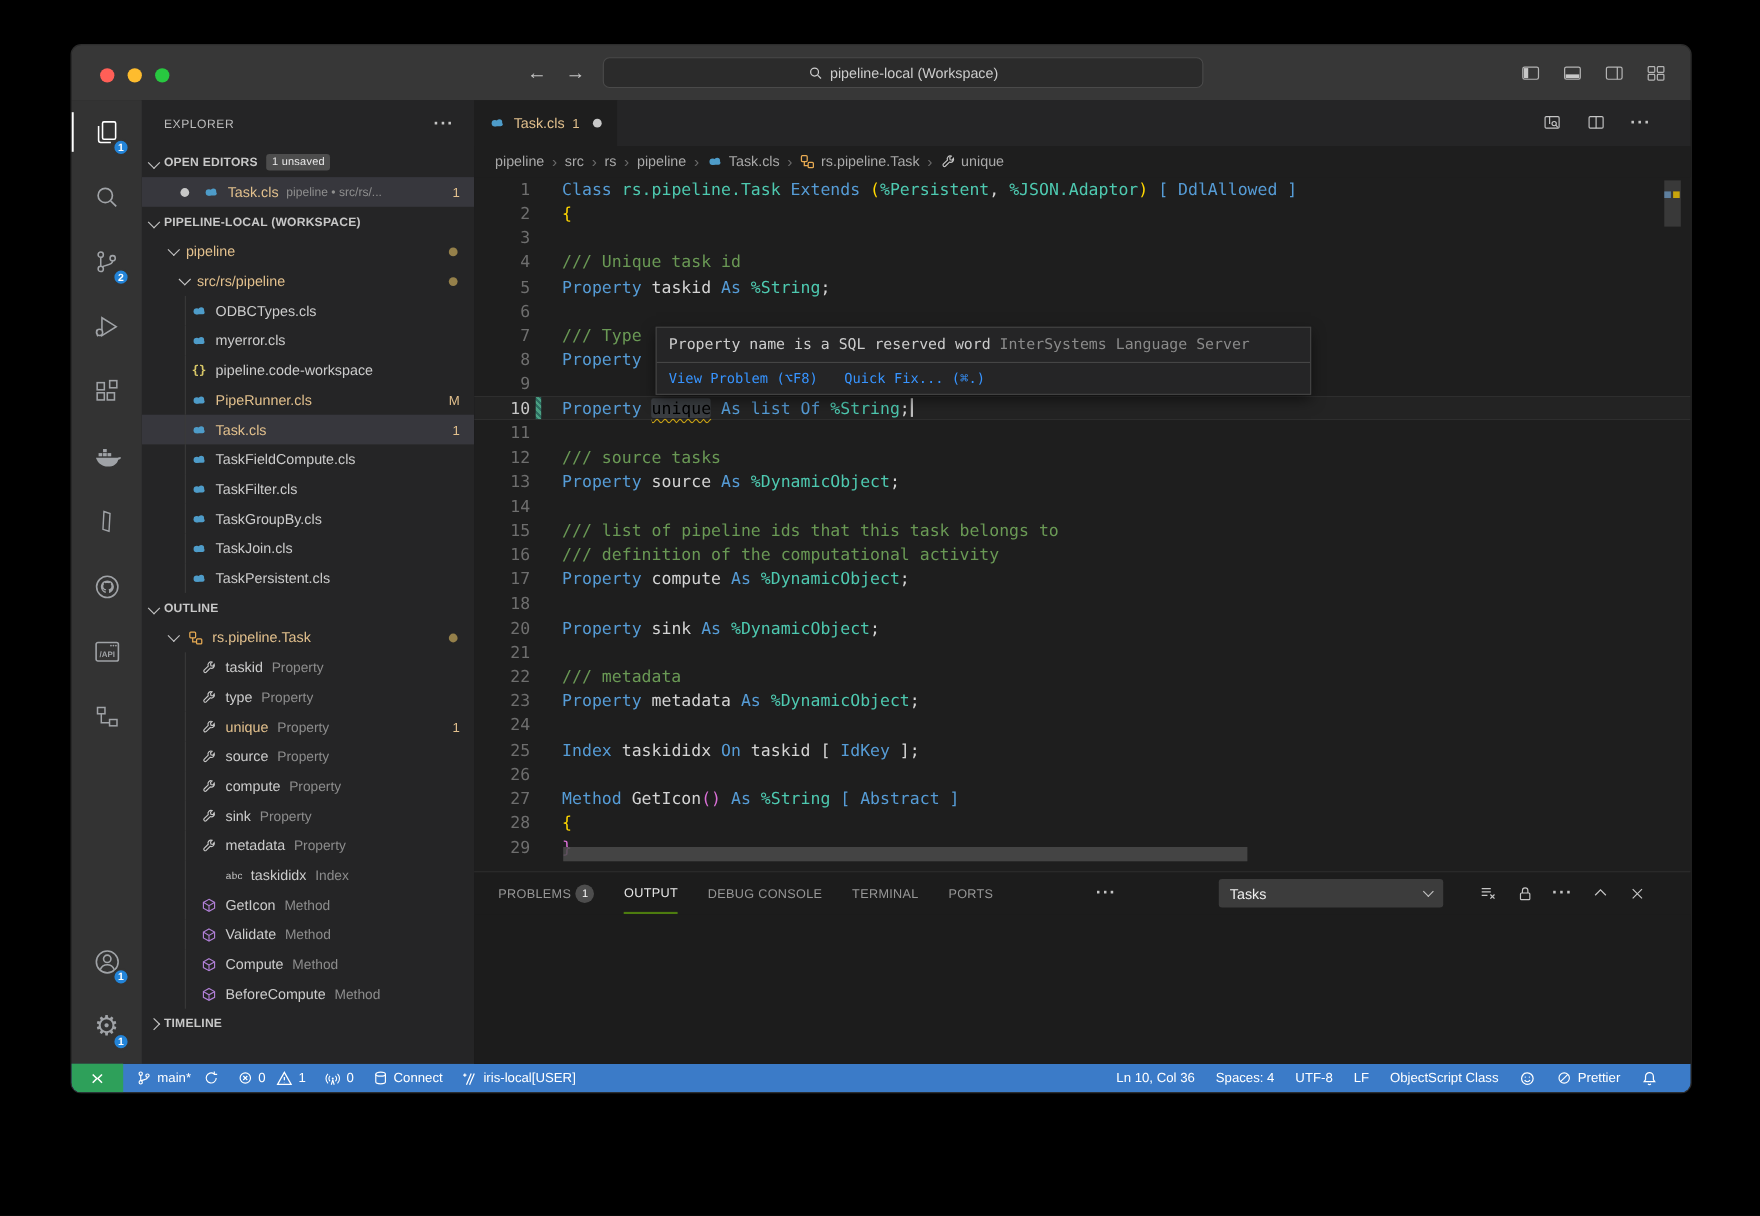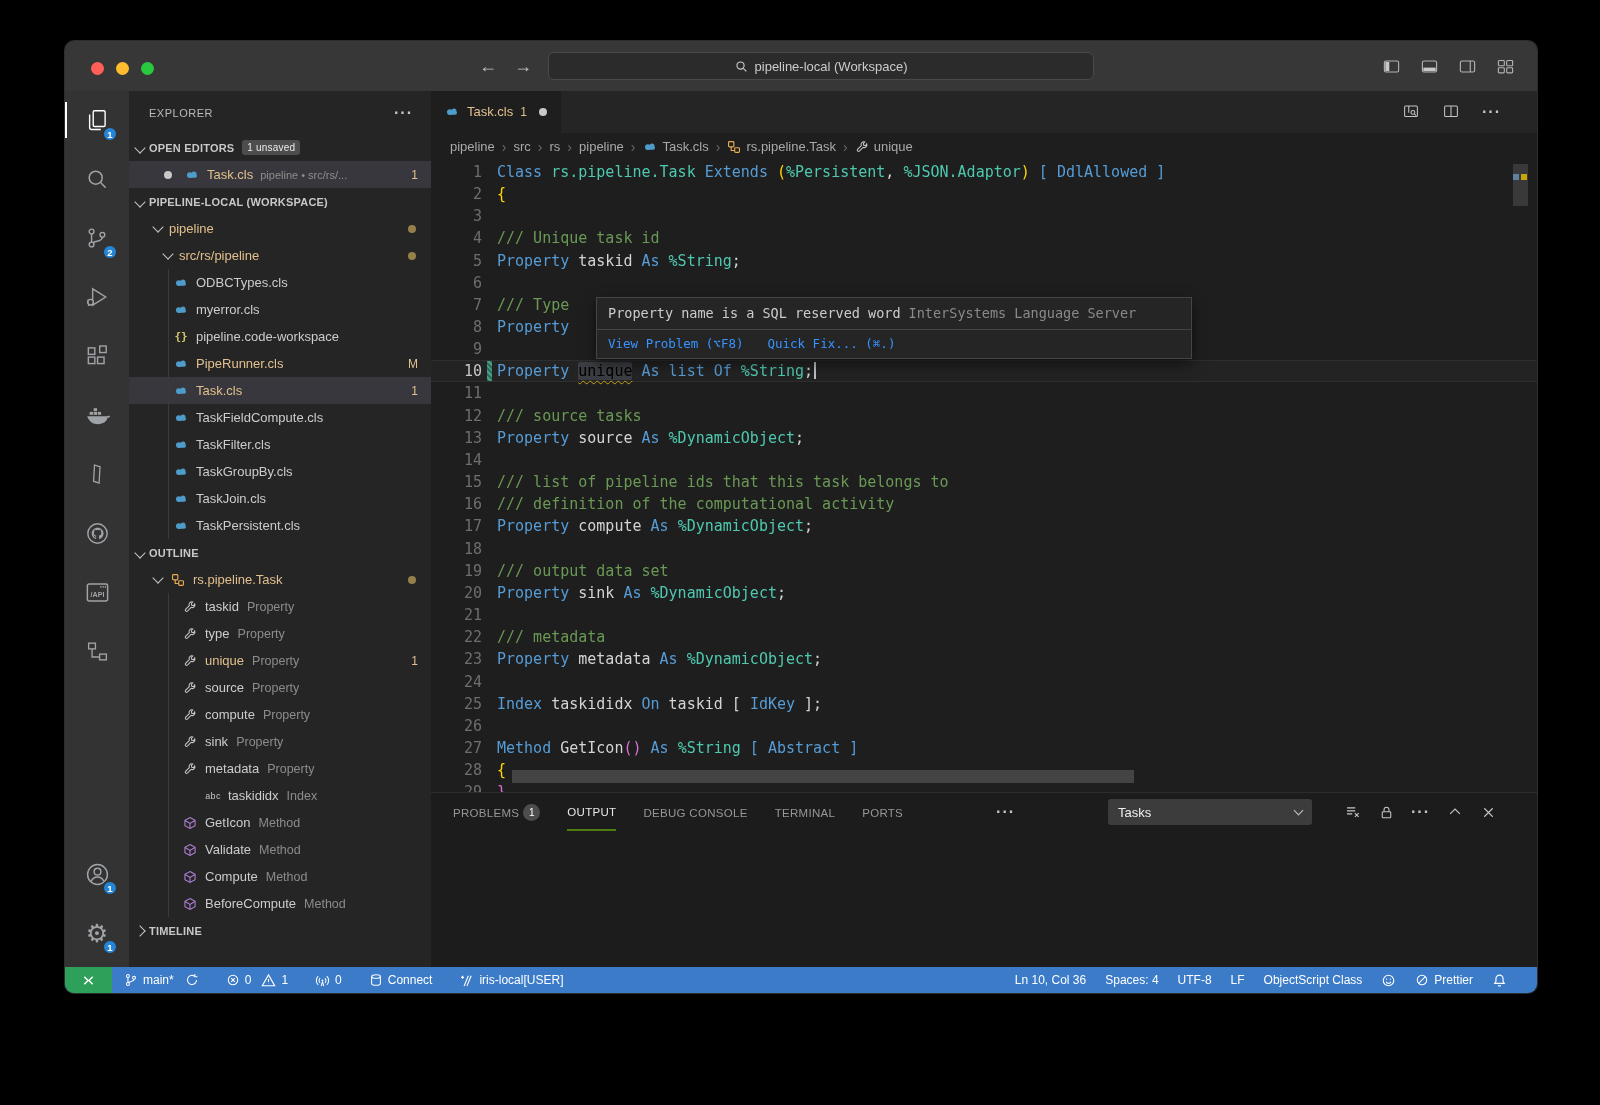--- a/index.html
+++ b/index.html
@@ -63,21 +63,21 @@
   .bc-sep{color:#6A6A6A;font-size:14px}
   .bc-item{display:flex;align-items:center;gap:5px;white-space:nowrap}
   .bc-ico{display:flex}
   .code-area{position:relative;height:632px;overflow:hidden;font-family:"DejaVu Sans Mono",monospace;font-size:15px}
   .code-line{height:22.17px;line-height:22.17px;display:flex;position:relative}
   .code-line.cur{background:rgba(255,255,255,.025);box-shadow:inset 0 1px 0 rgba(255,255,255,.05),inset 0 -1px 0 rgba(255,255,255,.05)}
   .ln{width:51px;text-align:right;color:#6E6E6E;flex:none}
   .ln.act{color:#C6C6C6}
   .gmod{position:absolute;left:56px;top:1px;bottom:1px;width:5px;
     background:repeating-linear-gradient(45deg,#2E6E62 0 2px,#4BA083 2px 4px)}
-  .lc{margin-left:15px;white-space:pre}
+  .lc{margin-left:29px;white-space:pre}
   .tk-kw{color:#569CD6}.tk-ty{color:#4EC9B0}.tk-cm{color:#6A9955}.tk-tx{color:#D4D4D4}.tk-au{color:#FFD700}.tk-pk{color:#DA70D6}
   .tk-wd{background:#3A3D41;border-radius:2px}
   .tk-sq{text-decoration:underline wavy #C8A113;text-decoration-thickness:1.2px;text-underline-offset:4px}
   .caret{display:inline-block;width:1.6px;height:17px;background:#BFBFBF;vertical-align:-3px;margin-left:1px}
   .hscroll{position:absolute;left:81px;top:609px;width:622px;height:13px;background:#4B4B4B;opacity:.85}
   .ruler{position:absolute;top:0;right:9px;width:15px;height:100%}
   .ruler-thumb{position:absolute;top:3px;left:0;width:15px;height:42px;background:rgba(130,130,130,.28)}
   .rm-y{position:absolute;top:13px;left:8px;width:6px;height:6px;background:#C9A50C}
   .rm-b{position:absolute;top:13px;left:0;width:6px;height:6px;background:#5E7F9E}
   .hover{position:absolute;left:165px;top:136px;width:596px;background:#252526;border:1px solid #454545;z-index:6;
@@ -94,21 +94,21 @@
   .pbadge{background:#4D4D4D;color:#FFF;width:17px;height:17px;border-radius:50%;font-size:10px;display:flex;align-items:center;justify-content:center;letter-spacing:0}
   .pright{margin-left:auto;display:flex;align-items:center;gap:16px;padding-right:40px}
   .pselect{width:204px;height:26px;background:#3C3C3C;border-radius:3px;color:#EFEFEF;font-size:13px;
     display:flex;align-items:center;padding:0 10px;box-sizing:border-box;margin-right:16px}
   .pselect .chev{margin-left:auto;width:6px;height:6px}
   .picon{display:flex;align-items:center}
   .panel-body{flex:1;background:#1C1C1C}
   
   .statusbar{height:26px;background:#3B7BC8;display:flex;align-items:center;color:#FFF;font-size:12px}
   .sb-remote{width:47px;height:26px;background:#2EA05A;display:flex;align-items:center;justify-content:center;flex:none}
-  .sb-left{display:flex;align-items:center;gap:27px;padding-left:12px}
+  .sb-left{display:flex;align-items:center;gap:17px;padding-left:12px}
   .sb-right{margin-left:auto;display:flex;align-items:center;gap:19px;padding-right:30px}
   .sb-item{display:flex;align-items:center;gap:5px;white-space:nowrap}
   svg{display:block}
 </style>
 </head>
 <body>
 
 <div class="window">
 
   <div class="titlebar">
@@ -716,24 +716,20 @@
             </div>
             <div class="code-line">
               <span class="ln">17</span>
               <span class="lc"><span class="tk-kw">Property </span><span class="tk-tx">compute </span><span class="tk-kw">As </span><span class="tk-ty">%DynamicObject</span><span class="tk-tx">;</span></span>
             </div>
             <div class="code-line">
               <span class="ln">18</span>
               <span class="lc"></span>
             </div>
             <div class="code-line">
-              <span class="ln">19</span>
-              <span class="lc"><span class="tk-cm">/// output data set</span></span>
-            </div>
-            <div class="code-line">
               <span class="ln">20</span>
               <span class="lc"><span class="tk-kw">Property </span><span class="tk-tx">sink </span><span class="tk-kw">As </span><span class="tk-ty">%DynamicObject</span><span class="tk-tx">;</span></span>
             </div>
             <div class="code-line">
               <span class="ln">21</span>
               <span class="lc"></span>
             </div>
             <div class="code-line">
               <span class="ln">22</span>
               <span class="lc"><span class="tk-cm">/// metadata</span></span>

